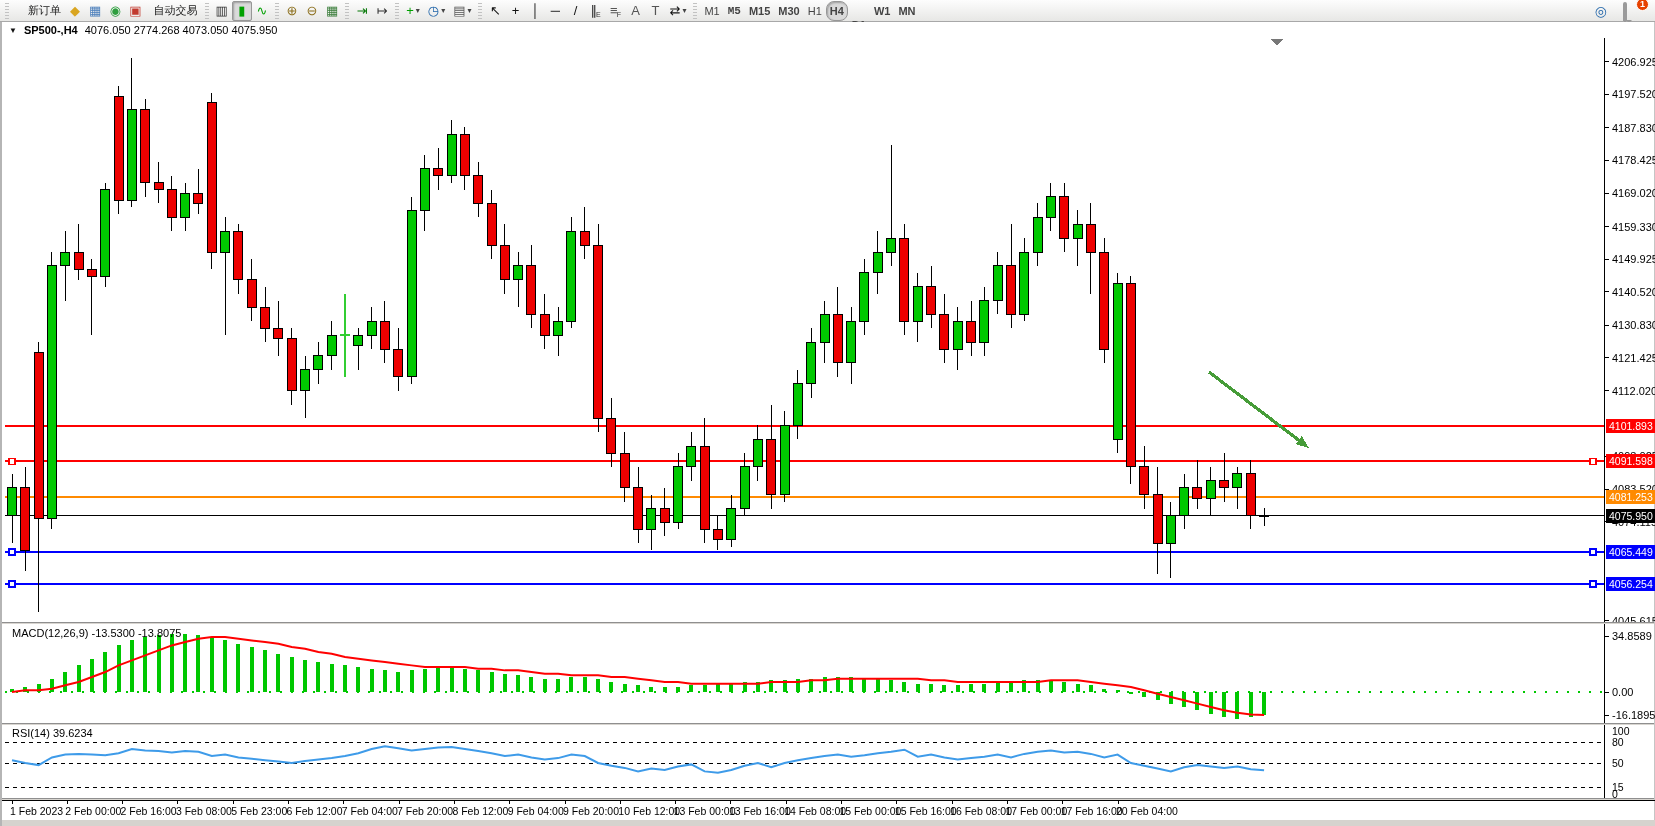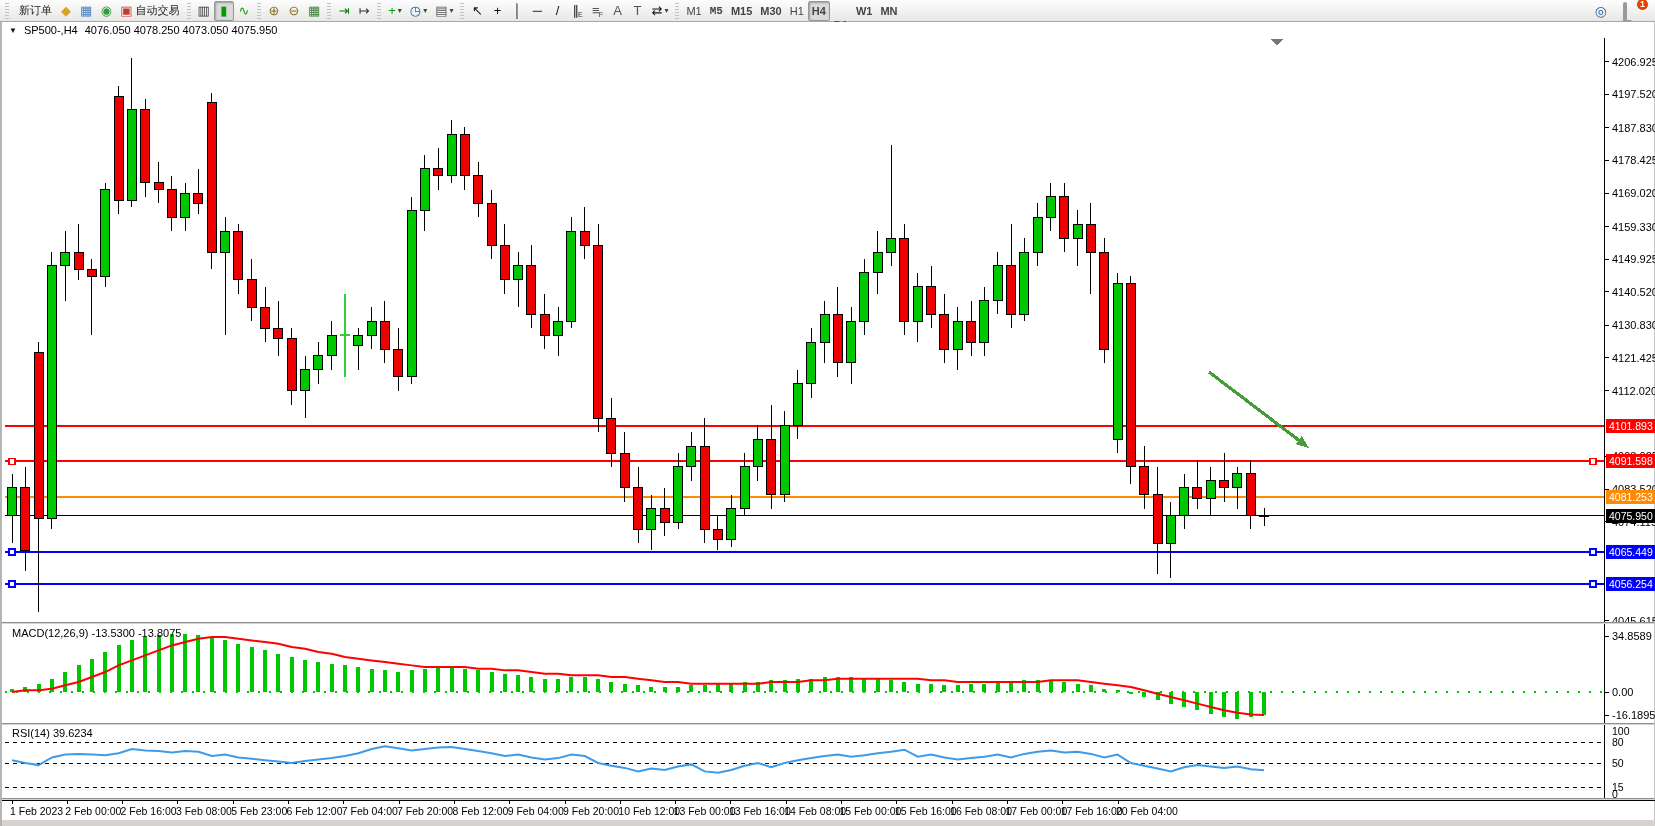--- a/index.html
+++ b/index.html
@@ -11,36 +11,36 @@
     display:flex;align-items:center;box-sizing:border-box;padding-left:2px}
   .tb-grip{width:4px;height:16px;margin:0 3px;
     background:repeating-linear-gradient(#c2c2c2 0 1px,transparent 1px 3px);flex:0 0 auto}
   .tb-btn{height:20px;min-width:20px;display:flex;align-items:center;justify-content:center;
     padding:0 3px;font-size:11px;color:#1a1a1a;border:1px solid transparent;border-radius:2px;
     box-sizing:border-box;flex:0 0 auto;cursor:default;white-space:nowrap}
   .tb-btn.active{background:#dadada;border:1px solid #979797;box-shadow:inset 1px 1px 2px rgba(0,0,0,.28)}
   .tb-btn .glyph{font-size:13px;line-height:1}
   .tb-btn .sub{font-size:7px;margin-left:-1px;align-self:flex-end;margin-bottom:2px;color:#333}
   .tb-btn .dd{font-size:8px;color:#444;margin-left:2px}
-  .tb-btn .lbl{margin-left:3px}
+  .tb-btn .lbl{margin-left:12px}
   .tb-right{margin-left:auto;display:flex;align-items:center;gap:12px;padding-right:14px}
   .chat-wrap{position:relative;width:18px;height:14px}
   .chat-bubble{width:15px;height:11px;border:2px solid #9a9a9a;border-radius:3px;background:#fff;position:relative}
   .chat-bubble:after{content:"";position:absolute;left:1px;bottom:-5px;width:0;height:0;
     border:3px solid transparent;border-top-color:#9a9a9a}
   .badge{position:absolute;top:-6px;right:-8px;min-width:13px;height:13px;border-radius:7px;
     background:#e64100;color:#fff;font-size:9px;font-weight:bold;display:flex;align-items:center;
     justify-content:center;border:1px solid #fff;box-sizing:border-box;padding:0 2px}
   
   .window{position:absolute;top:22px;left:0;width:1655px;height:804px;background:#fff;
     border-left:2px solid #b5b5b5;border-right:1px solid #c5c5c5;box-sizing:border-box}
   .title-row{position:absolute;top:1px;left:7px;height:14px;display:flex;align-items:center;
     gap:7px;font-size:11px;color:#000;z-index:5}
   .title-row .tri{font-size:8px;color:#111}
-  .title-row b{font-weight:normal}
+  .title-row b{font-weight:bold}
   svg{position:absolute;left:0;shape-rendering:crispEdges}
   svg text{shape-rendering:auto}
   .splitter{position:absolute;left:0;width:100%;height:2px;background:#d8d5d0;
     border-top:1px solid #8f8f8f;box-sizing:border-box;z-index:4}
 </style>
 </head>
 <body>
 
 <div class="toolbar" id="toolbar">
   <span class="tb-grip"></span>
@@ -133,40 +133,40 @@
     <span class="tb-btn">
       <span class="glyph" style="color: rgb(17, 17, 17);">⇄</span>
       <span class="dd">▾</span>
     </span>
     <span class="tb-grip"></span>
     <span class="tb-btn" style="font-weight: normal; color: rgb(68, 68, 68);">M1</span>
     <span class="tb-btn" style="font-weight: bold; color: rgb(68, 68, 68); font-family: Liberation Mono, monospace;">M5</span>
     <span class="tb-btn" style="font-weight: bold; color: rgb(68, 68, 68);">M15</span>
     <span class="tb-btn" style="font-weight: bold; color: rgb(68, 68, 68); text-align: right;">M30</span>
     <span class="tb-btn" style="font-weight: normal; color: rgb(68, 68, 68);">H1</span>
-    <span class="tb-btn active" style="font-weight: bold; color: rgb(68, 68, 68);">H4</span>
+    <span class="tb-btn active" style="font-weight: bold; color: rgb(68, 68, 68); border-radius: 8px;">H4</span>
     <span class="tb-btn" style="font-weight: bold; color: rgb(68, 68, 68); margin-top: 28px;">D1</span>
     <span class="tb-btn" style="font-weight: bold; color: rgb(68, 68, 68);">W1</span>
     <span class="tb-btn" style="font-weight: bold; color: rgb(68, 68, 68);">MN</span>
     <div class="tb-right">
     <span class="tb-btn">
       <span class="glyph" style="color:#2266aa;font-size:14px">◎</span>
     </span>
     <span class="chat-wrap">
       <span class="chat-bubble"></span>
       <span class="badge">1</span>
     </span>
   </div>
 </div>
 
 <div class="window">
   <div class="title-row">
     <span class="tri">▼</span>
     <b>SP500-,H4</b>
-    <span>4076.050 4078.250 4073.050 4075.950</span>
+    <span>4076.050 2774.268 4073.050 4075.950</span>
   </div>
 
   <svg id="price-svg" style="top:16px" width="1655" height="584">
       <line x1="1602" y1="0" x2="1602" y2="584" stroke="#000" stroke-width="1"></line>
       <line x1="1602" y1="23.622183708837436" x2="1607" y2="23.622183708837436" stroke="#000"></line>
       <text x="1610" y="27.622183708837436" font-size="11" fill="#000">4206.925</text>
       <line x1="1602" y1="56.221837088385946" x2="1607" y2="56.221837088385946" stroke="#000"></line>
       <text x="1610" y="60.221837088385946" font-size="11" fill="#000">4197.520</text>
       <line x1="1602" y1="89.80935875216588" x2="1607" y2="89.80935875216588" stroke="#000"></line>
       <text x="1610" y="93.80935875216588" font-size="11" fill="#000">4187.830</text>

